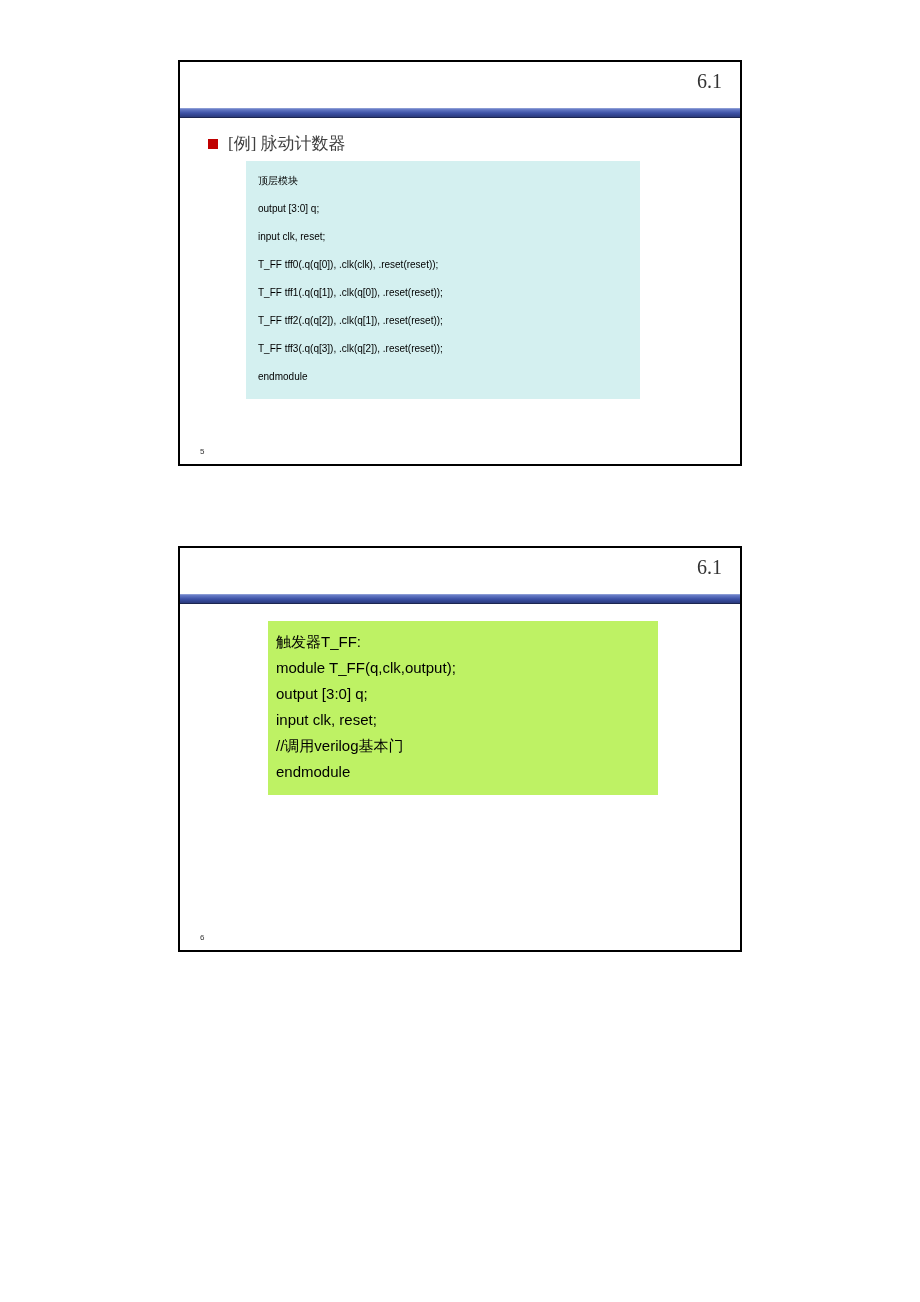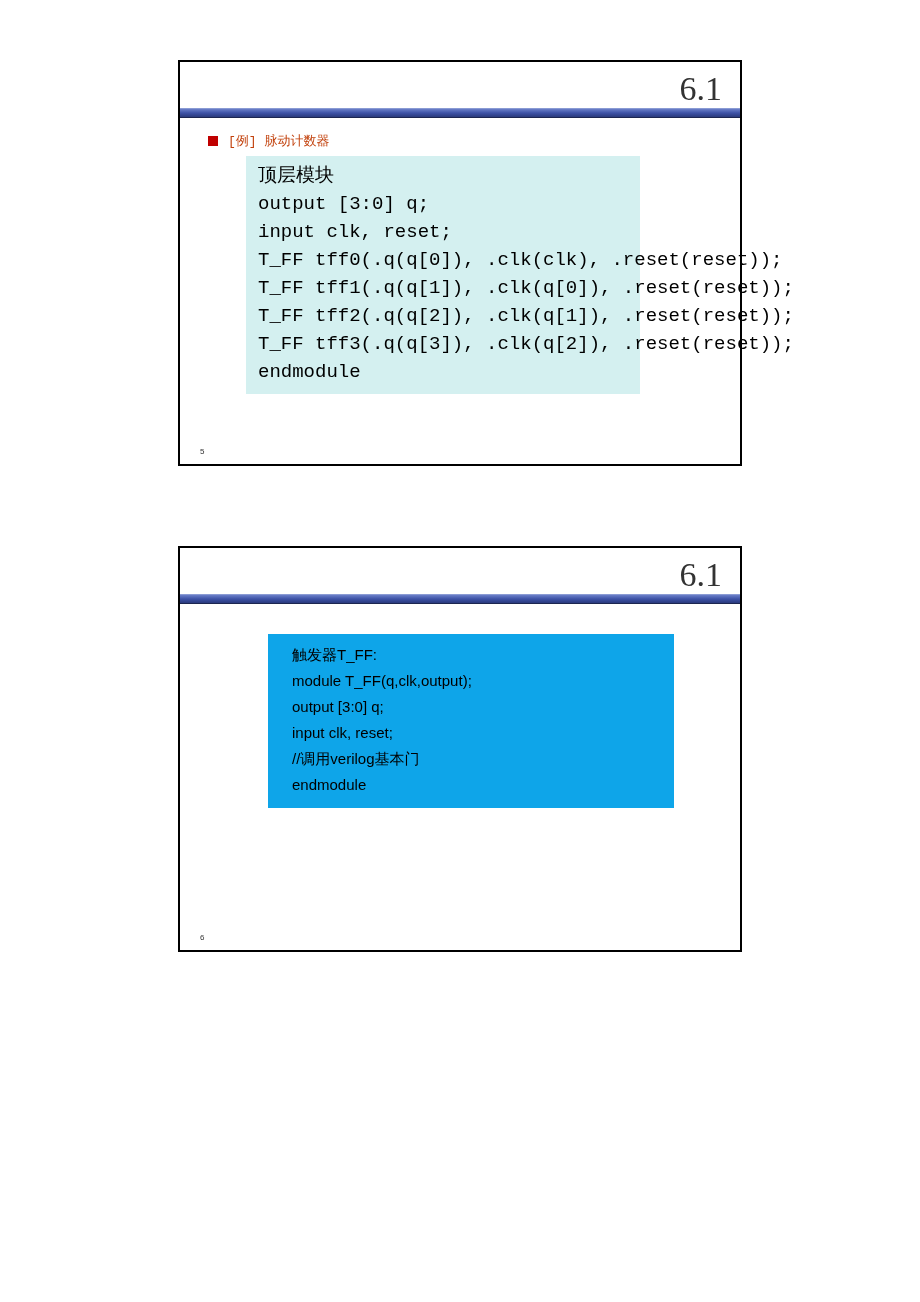--- a/index.html
+++ b/index.html
@@ -22,21 +22,21 @@
   }
   .slide-header-area {
     height: 46px;
     position: relative;
   }
   .section-num {
     position: absolute;
     right: 18px;
     top: 8px;
     font-family: "SimSun", serif;
-    font-size: 34px;
+    font-size: 20px;
     color: #333;
   }
   .blue-bar {
     height: 8px;
     background: linear-gradient(to bottom, #6b7fc9 0%, #3d52a6 50%, #2a3a7c 100%);
     border-top: 1px solid #8a9bd4;
     border-bottom: 1px solid #1c2650;
   }
   .slide-body {
     padding: 14px 20px 12px 20px;
@@ -49,40 +49,40 @@
     margin-bottom: 6px;
     margin-left: 8px;
   }
   .red-square {
     width: 10px;
     height: 10px;
     background: #c00000;
     margin-right: 10px;
   }
   .bullet-text {
-    font-family: Liberation Mono, monospace;
-    font-size: 13px;
-    color: #c2410c;
+    font-family: Liberation Serif, serif;
+    font-size: 17px;
+    color: #404040;
   }
   .code-box {
     background: #d4f0f0;
     margin-left: 46px;
     padding: 6px 12px 8px 12px;
     width: 370px;
   }
   .code-box-2 {
-    background: #0ea5e9;
+    background: #bef264;
     margin-left: 68px;
-    margin-top: 16px;
-    padding: 8px 12px 10px 24px;
+    margin-top: 3px;
+    padding: 8px 12px 10px 8px;
     width: 370px;
   }
   .code-line {
-    font-family: Liberation Mono, monospace;
-    font-size: 19px;
+    font-family: Liberation Sans, sans-serif;
+    font-size: 10px;
     line-height: 28px;
     color: #000;
     white-space: nowrap;
   }
   .code-line-2 {
     font-family: Arial, "Microsoft YaHei", sans-serif;
     font-size: 15px;
     line-height: 26px;
     color: #000;
     white-space: nowrap;

